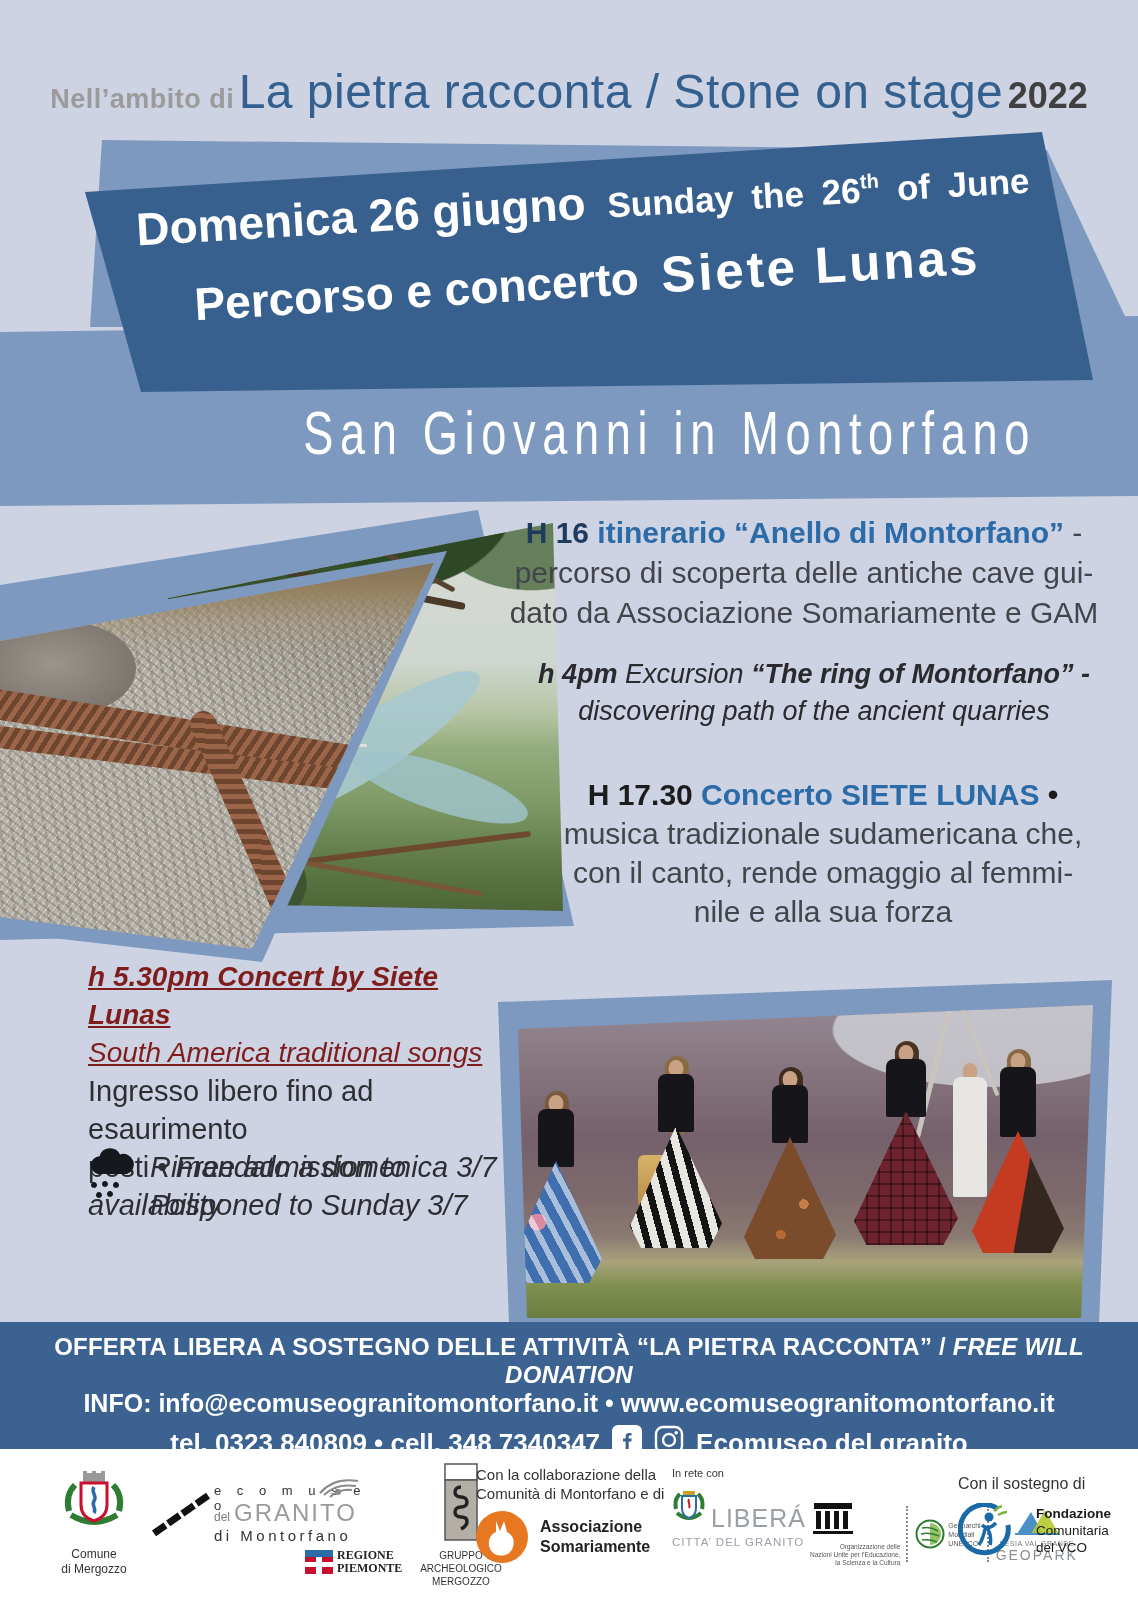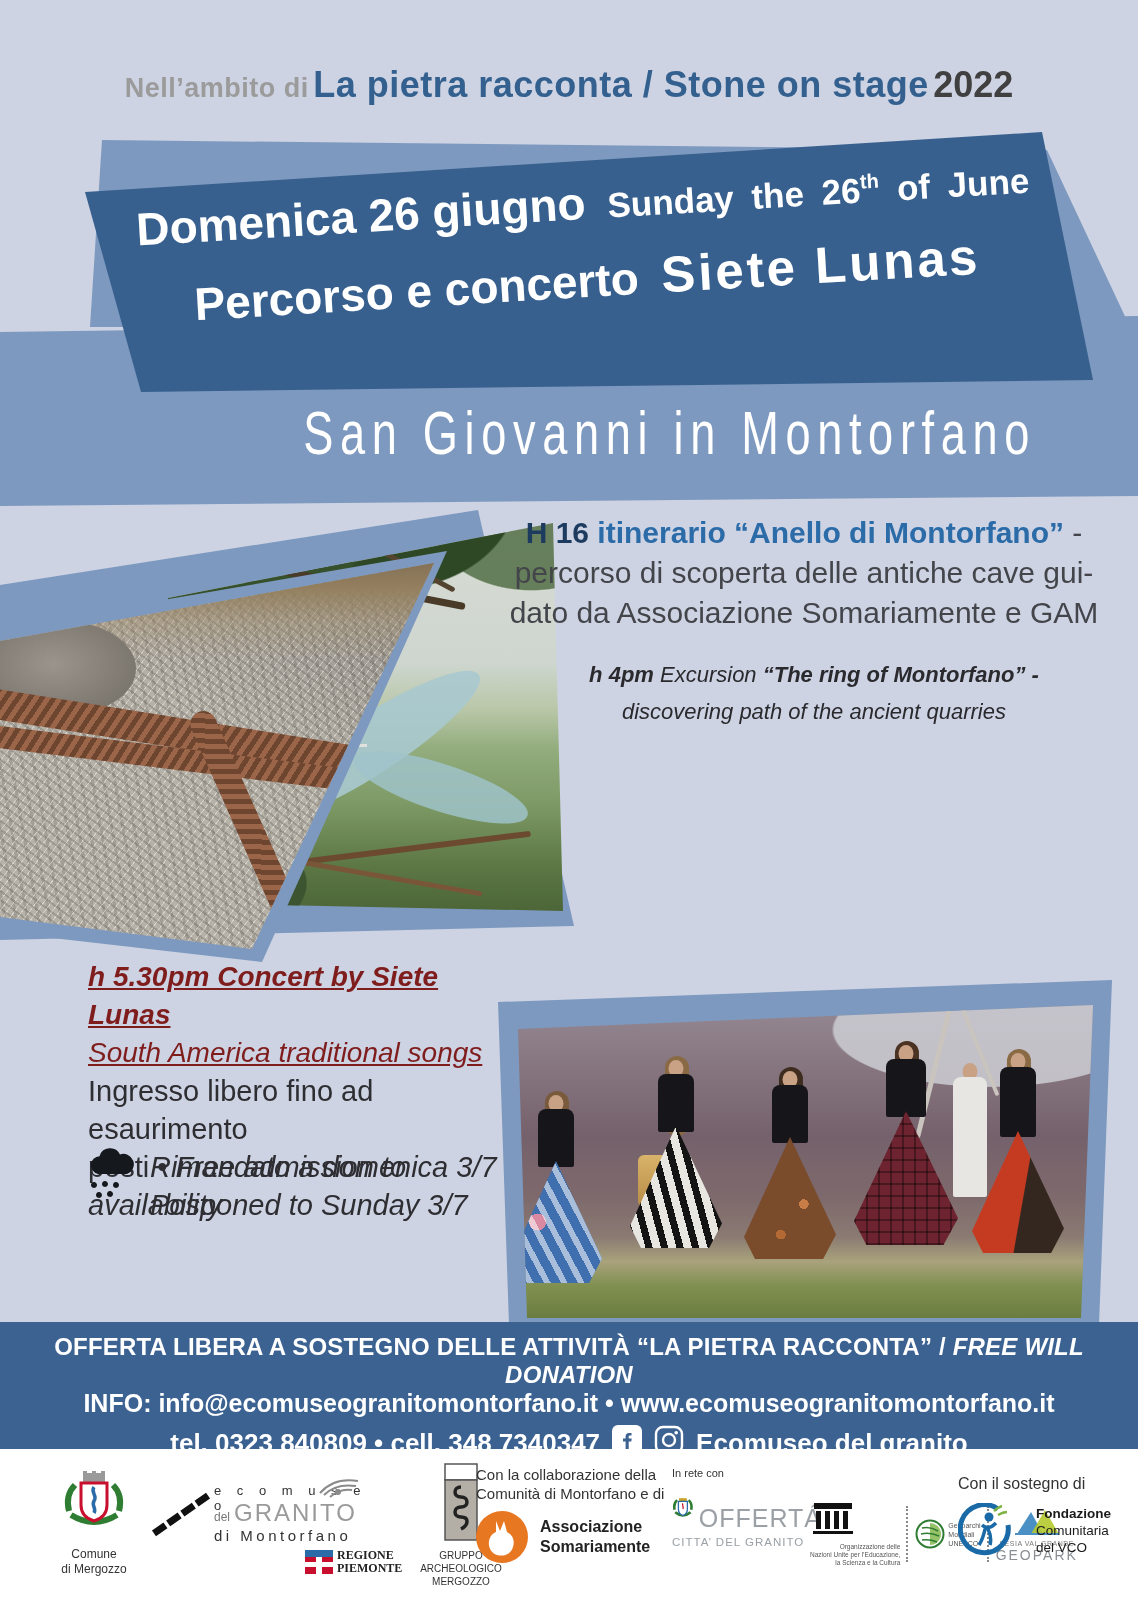--- a/index.html
+++ b/index.html
@@ -3,21 +3,21 @@
 <meta charset="utf-8">
 <style>
   html,body{margin:0;padding:0;background:#e8e8e8;}
   .poster{position:relative;width:1138px;height:1600px;margin:0 auto;overflow:hidden;
     background:#cdd3e3;font-family:"Liberation Sans",sans-serif;}
   .abs{position:absolute;}
 
   
   .hdr{top:64px;left:0;width:1138px;text-align:center;white-space:nowrap;}
   .hdr .pre{font-size:27px;font-weight:bold;color:#9b9b9b;letter-spacing:.5px;}
-  .hdr .ttl{font-size:36px;font-weight:bold;color:#33608e;letter-spacing:.5px;}
+  .hdr .ttl{font-size:48px;font-weight:normal;color:#33608e;letter-spacing:.5px;}
   .hdr .yr{font-size:36px;font-weight:bold;color:#404040;}
 
   
   .steel{background:#7d99bf;}
   .steel-top{top:0;left:0;width:1138px;height:340px;
     clip-path:polygon(102px 140px,1047px 150px,1130px 327px,90px 327px);}
   .sg-band{top:0;left:0;width:1138px;height:520px;
     clip-path:polygon(0 332px,1138px 316px,1138px 496px,0 506px);}
   .dark-quad{top:0;left:0;width:1138px;height:420px;background:#38608e;
     clip-path:polygon(85px 192px,1042px 132px,1093px 380px,141px 392px);}
@@ -85,21 +85,21 @@
   .torso{position:absolute;top:14px;left:50%;transform:translateX(-50%);width:36px;height:58px;background:#16161a;border-radius:8px 8px 2px 2px;}
   .skirt{position:absolute;top:66px;left:50%;transform:translateX(-50%);width:92px;height:122px;
     clip-path:polygon(50% 0,100% 80%,86% 100%,12% 100%,0 82%);}
 
   
   .blk{color:#43454a;}
   .it16{top:513px;left:478px;width:652px;text-align:center;font-size:30px;line-height:40px;}
   .t-navy{color:#1d3a5f;font-weight:bold;}
   .t-blue{color:#2b6ba8;font-weight:bold;}
   .t-blk{color:#1c1c1c;font-weight:bold;}
-  .it4{top:656px;left:500px;width:628px;text-align:center;font-style:italic;font-size:22px;line-height:37px;color:#2a2a2e;}
+  .it4{top:656px;left:500px;width:628px;text-align:center;font-style:italic;font-size:27px;line-height:37px;color:#2a2a2e;}
   .it17{top:775px;left:512px;width:622px;text-align:center;font-size:30px;line-height:39px;}
   .it530{top:958px;left:88px;width:440px;font-style:italic;font-size:28px;line-height:38px;color:#7f1d1d;text-decoration:underline;}
   .ingresso{top:1072px;left:88px;width:440px;font-size:29px;line-height:38px;color:#2e2e32;}
   .postp{top:1148px;left:86px;width:440px;display:flex;gap:14px;}
   .postp .txt{font-style:italic;font-size:29px;line-height:38px;color:#2e2e32;}
 
   
   .fband{top:1322px;left:0;width:1138px;height:127px;background:#3c6292;color:#fff;text-align:center;}
   .fl1{margin-top:11px;font-size:24px;font-weight:bold;letter-spacing:.2px;}
   .fl1 i{font-style:italic;}
@@ -193,20 +193,28 @@
   <div class="abs blk it16">
     <div><span class="t-navy">H 16</span>
       <span class="t-blue">itinerario “Anello di Montorfano”</span><span> -</span></div>
     <div>percorso di scoperta delle antiche cave gui-</div>
     <div>dato da Associazione Somariamente e GAM</div>
   </div>
   <div class="abs it4">
     <div><b>h 4pm</b><span> Excursion </span><b>“The ring of Montorfano” -</b></div>
     <div>discovering path of the ancient quarries</div>
   </div>
+  <div class="abs blk it17">
+    <div><span class="t-blk">H 17.30</span>
+      <span class="t-blue">Concerto SIETE LUNAS</span>
+      <span class="t-blk">•</span></div>
+    <div>musica tradizionale sudamericana che,</div>
+    <div>con il canto, rende omaggio al femmi-</div>
+    <div>nile e alla sua forza</div>
+  </div>
 
   <div class="abs it530">
     <div style="font-weight:bold">h 5.30pm Concert by Siete Lunas</div>
     <div>South America traditional songs</div>
   </div>
   <div class="abs ingresso">
     <div>Ingresso libero fino ad esaurimento</div>
     <div><span>posti </span><span>• </span><i>Free admission to availability</i></div>
   </div>
   <div class="abs postp">
@@ -373,21 +381,21 @@
       <div class="rtxt">In rete con</div>
       <div class="brow">
         <svg width="34" height="44" viewBox="0 0 34 44">
           <path d="M4 20 Q2 10 8 5" stroke="#2e7d32" stroke-width="4" fill="none"></path>
           <path d="M30 20 Q32 10 26 5" stroke="#2e7d32" stroke-width="4" fill="none"></path>
           <path d="M5 24 Q17 34 29 24" stroke="#2e7d32" stroke-width="4" fill="none"></path>
           <rect x="11" y="2" width="12" height="5" fill="#c9a227"></rect>
           <path d="M10 7h14v12q0 8-7 10-7-2-7-10z" fill="#fff" stroke="#2b6ba8" stroke-width="2"></path>
           <path d="M17 10c-2 3 2 5 0 9" stroke="#c8102e" stroke-width="2" fill="none"></path>
         </svg>
-        <span class="bav">OFFERTÁ</span>
+        <span class="bav">LIBERÁ</span>
       </div>
       <div class="bsub">CITTA’ DEL GRANITO</div>
     </div>
 
     <div class="abs unesco">
       <div>
         <svg width="46" height="36" viewBox="0 0 46 36">
           <rect x="4" y="2" width="38" height="6" fill="#111"></rect>
           <rect x="6" y="10" width="5" height="18" fill="#111"></rect>
             <rect x="15" y="10" width="5" height="18" fill="#111"></rect>

